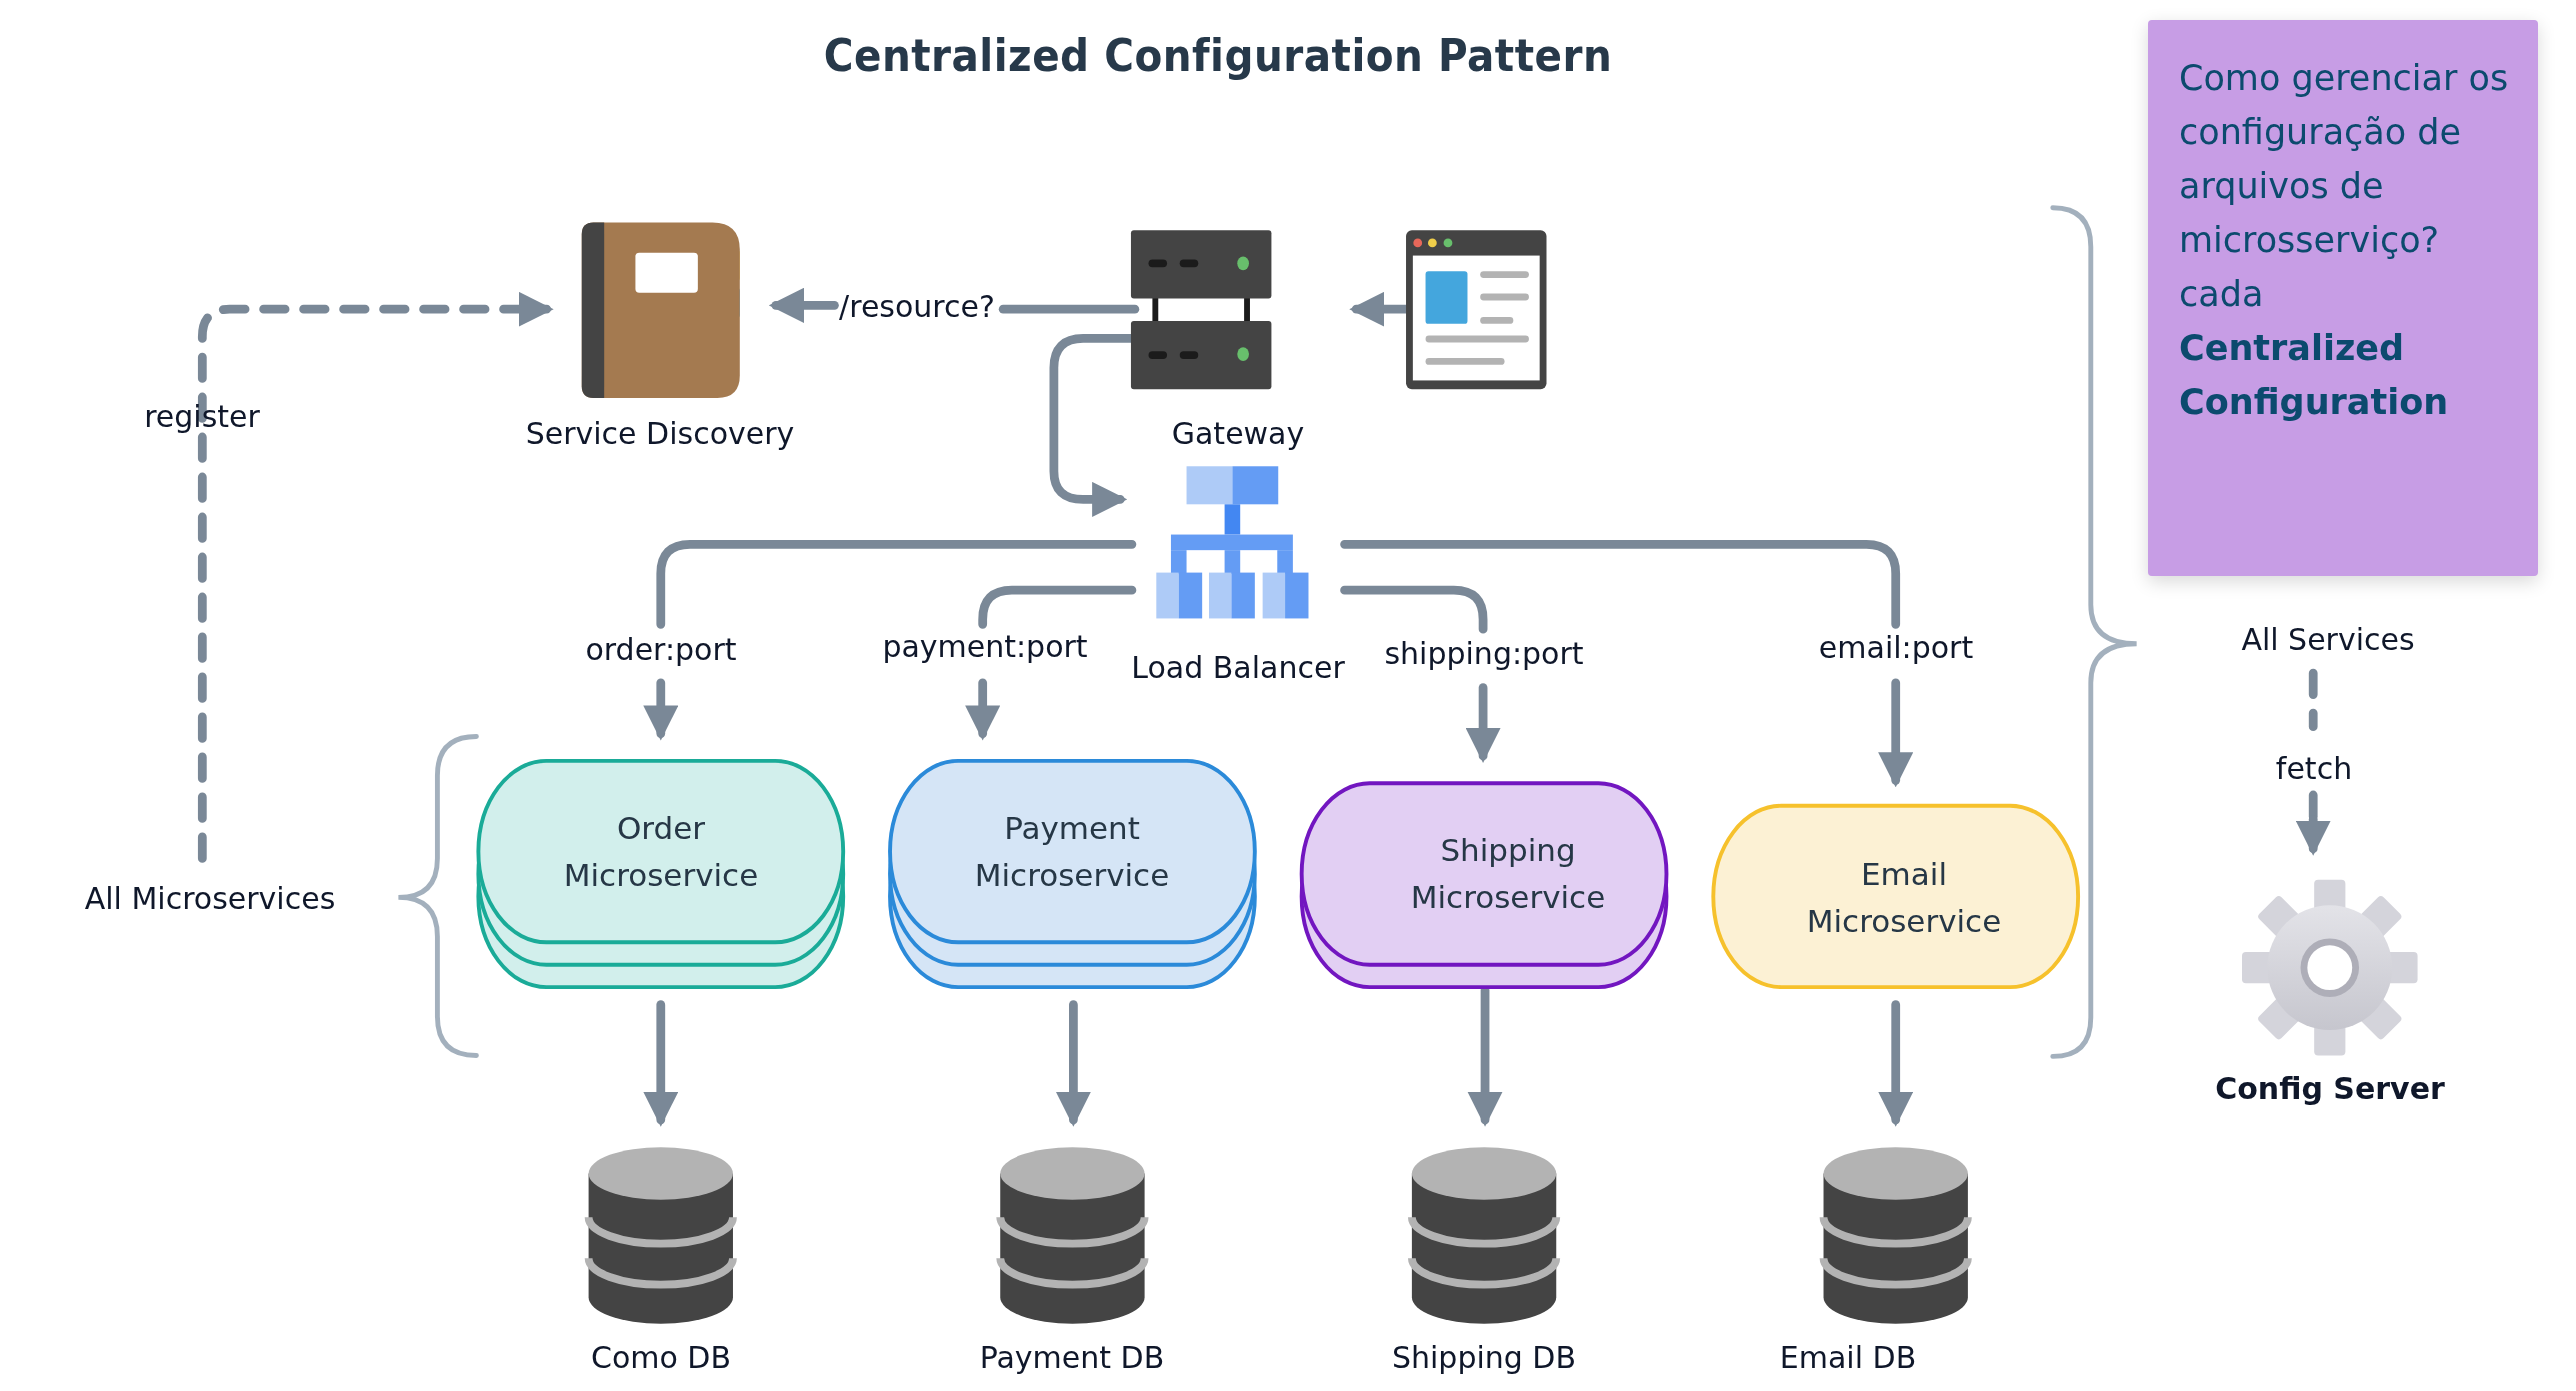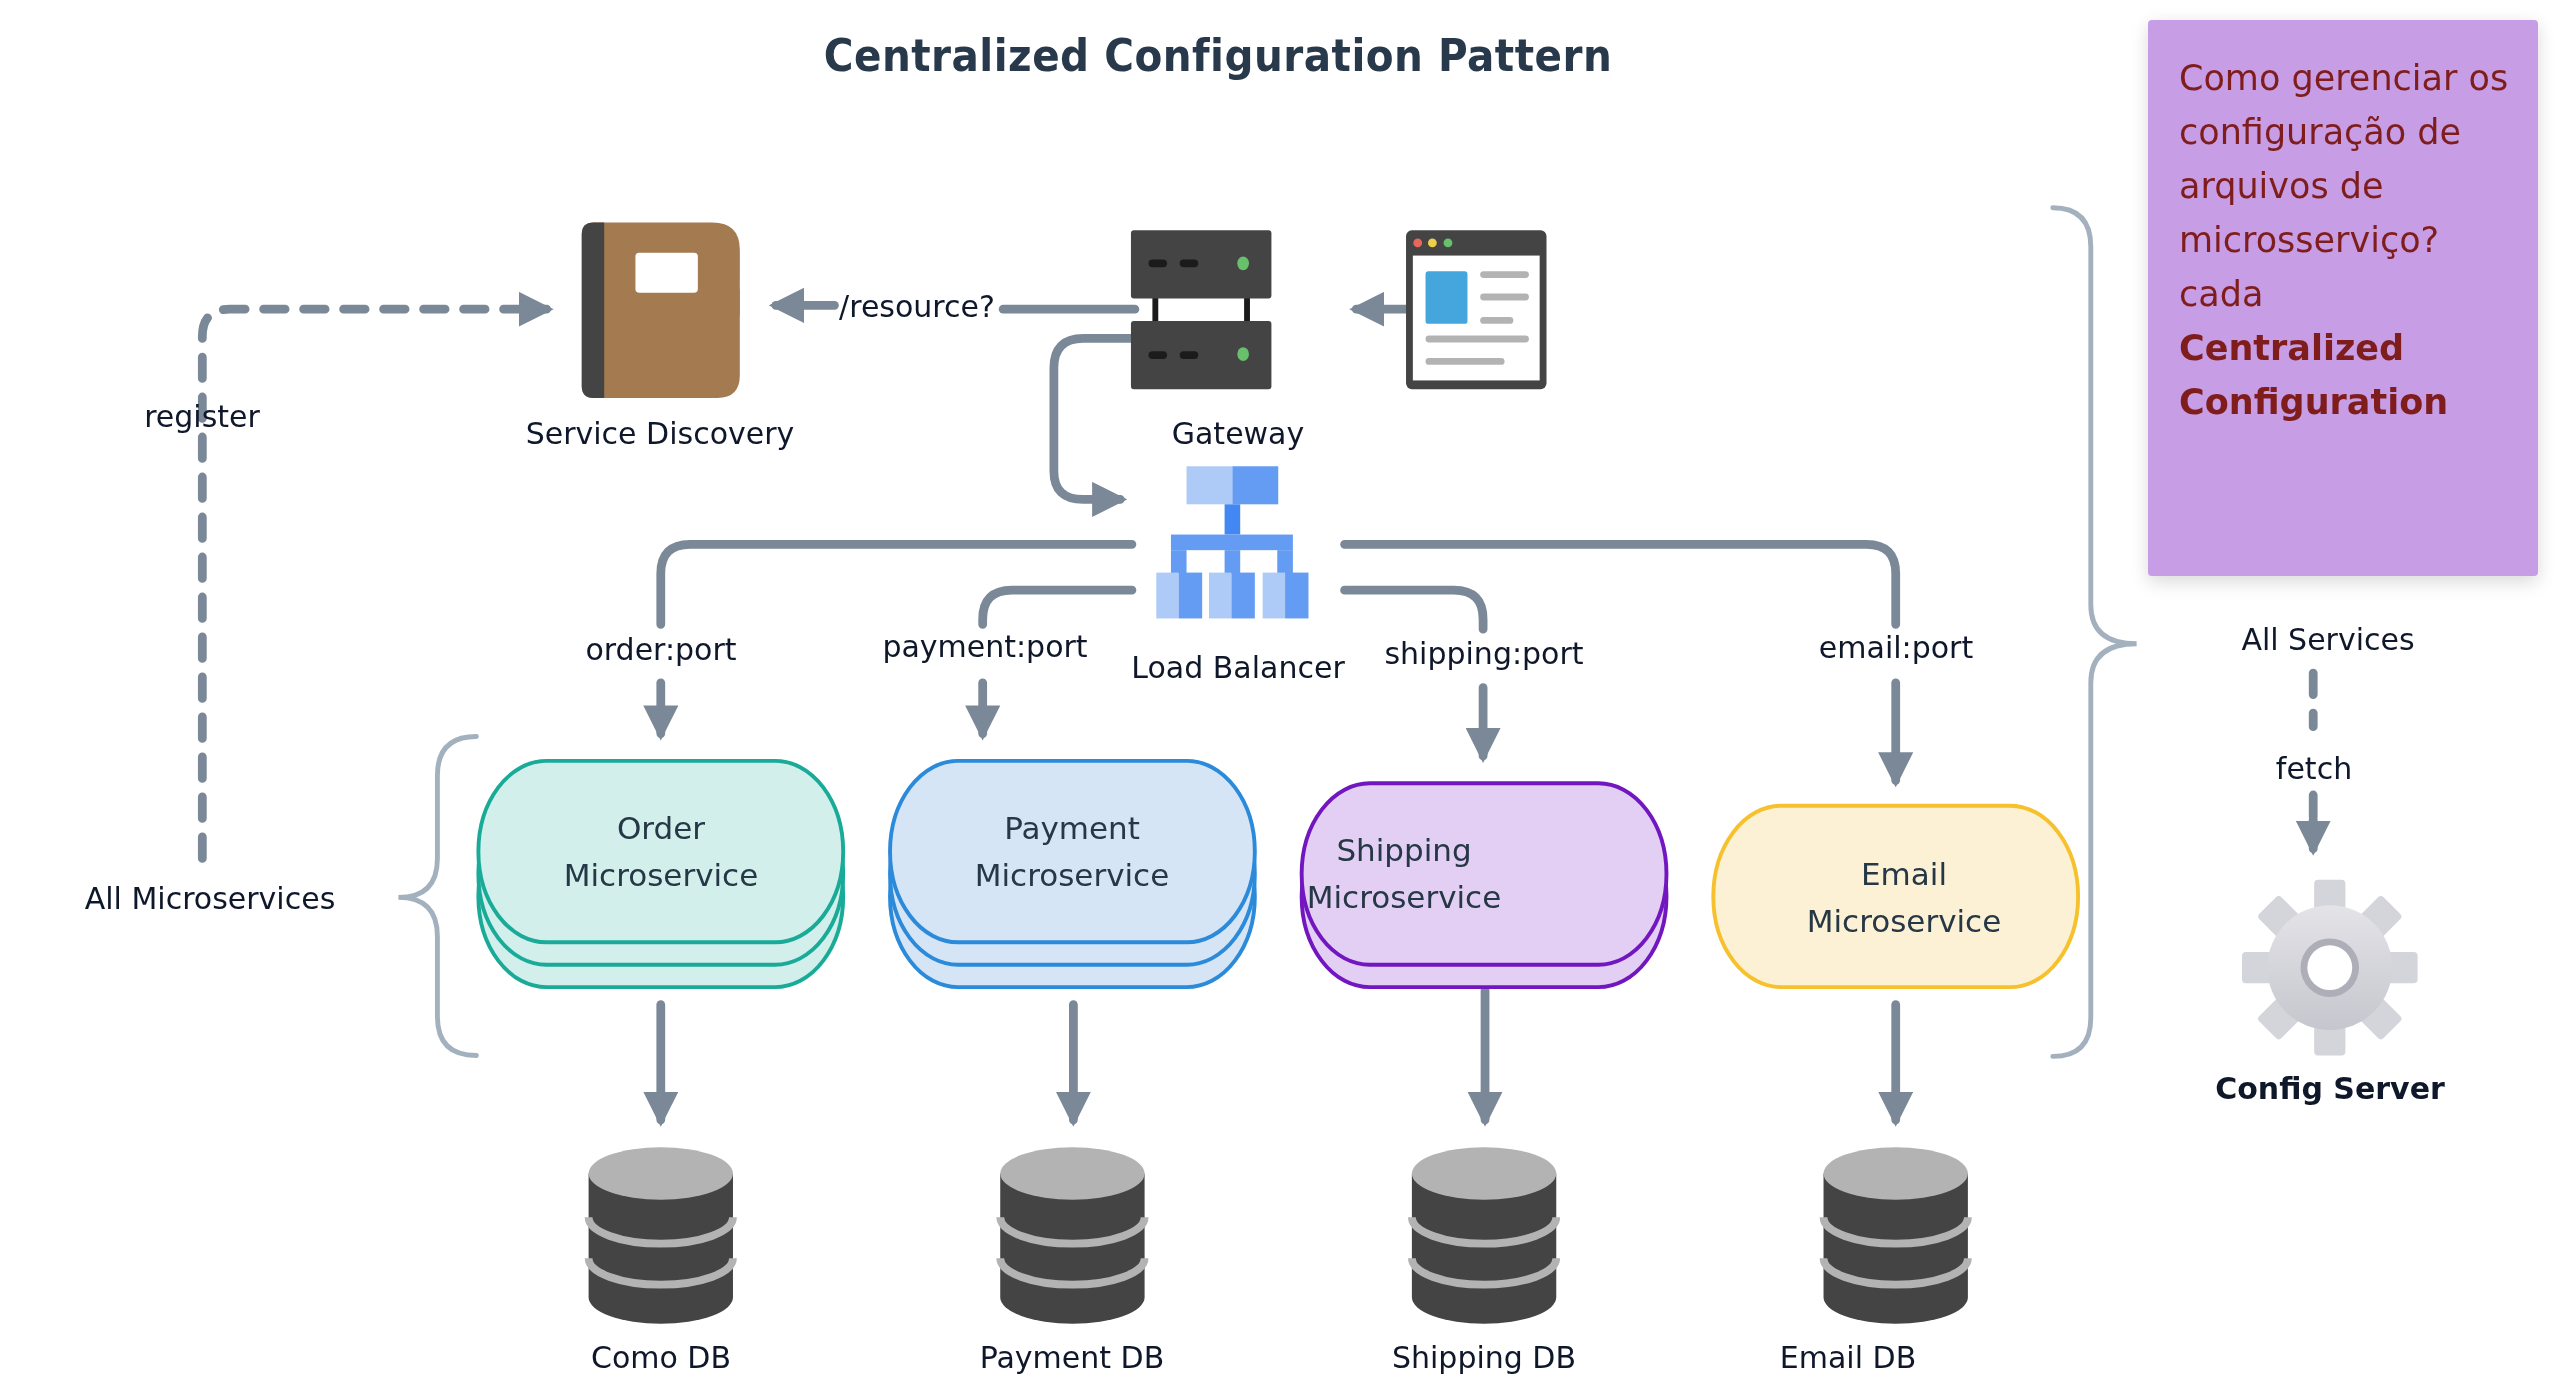--- a/index.html
+++ b/index.html
@@ -6,21 +6,21 @@
   body { width: 2576px; height: 1391px; position: relative; overflow: hidden;
          font-family: "DejaVu Sans", "Liberation Sans", sans-serif; color: #263746; }
   svg.canvas { position: absolute; left: 0; top: 0; }
   .txt { position: absolute; white-space: nowrap; transform: translate(-50%, -50%);
          font-family: "DejaVu Sans", sans-serif; font-size: 30px; color: #0f172a; }
   .title { font-family: "DejaVu Sans Condensed", "DejaVu Sans", sans-serif; font-weight: bold; font-size: 45px; letter-spacing: 0.5px; color: #27394a; }
   .bold { font-weight: bold; }
   .note { position: absolute; left: 2148px; top: 19.5px; width: 390px; height: 556px;
           background: #c79de5; border-radius: 3.9px;
           box-shadow: 0 5.9px 17.6px rgba(0,0,0,0.15); box-sizing: border-box;
-          padding: 31px 19.5px 19.5px 31px; font-size: 35px; line-height: 54px; color: #7f1d1d; }
+          padding: 31px 19.5px 19.5px 31px; font-size: 35px; line-height: 54px; color: #0c4a6e; }
   .note .q { font-family: "DejaVu Sans", sans-serif; }
   .note .a { font-weight: bold; font-family: "DejaVu Sans", sans-serif; }
   .svc-label { position: absolute; transform: translate(-50%, -50%); text-align: center;
                font-size: 31px; line-height: 47px; color: #263746; white-space: nowrap; }
 </style>
 </head>
 <body>
 
 <svg class="canvas" width="2576" height="1391" viewBox="0 0 2640 1426">
   <defs>
@@ -214,21 +214,21 @@
 <div class="txt" style="left:1896px; top:647px;">email:port</div>
 
 <div class="svc-label" style="left:661px; top:852px;">
   <div>Order</div>
   <div>Microservice</div>
 </div>
 <div class="svc-label" style="left:1072px; top:852px;">
   <div>Payment</div>
   <div>Microservice</div>
 </div>
-<div class="svc-label" style="left:1404px; top:874px;">
+<div class="svc-label" style="left:1508px; top:874px;">
   <div>Shipping</div>
   <div>Microservice</div>
 </div>
 <div class="svc-label" style="left:1904px; top:898px;">
   <div>Email</div>
   <div>Microservice</div>
 </div>
 
 <div class="txt" style="left:661px; top:1357px;">Como DB</div>
 <div class="txt" style="left:1072px; top:1357px;">Payment DB</div>

